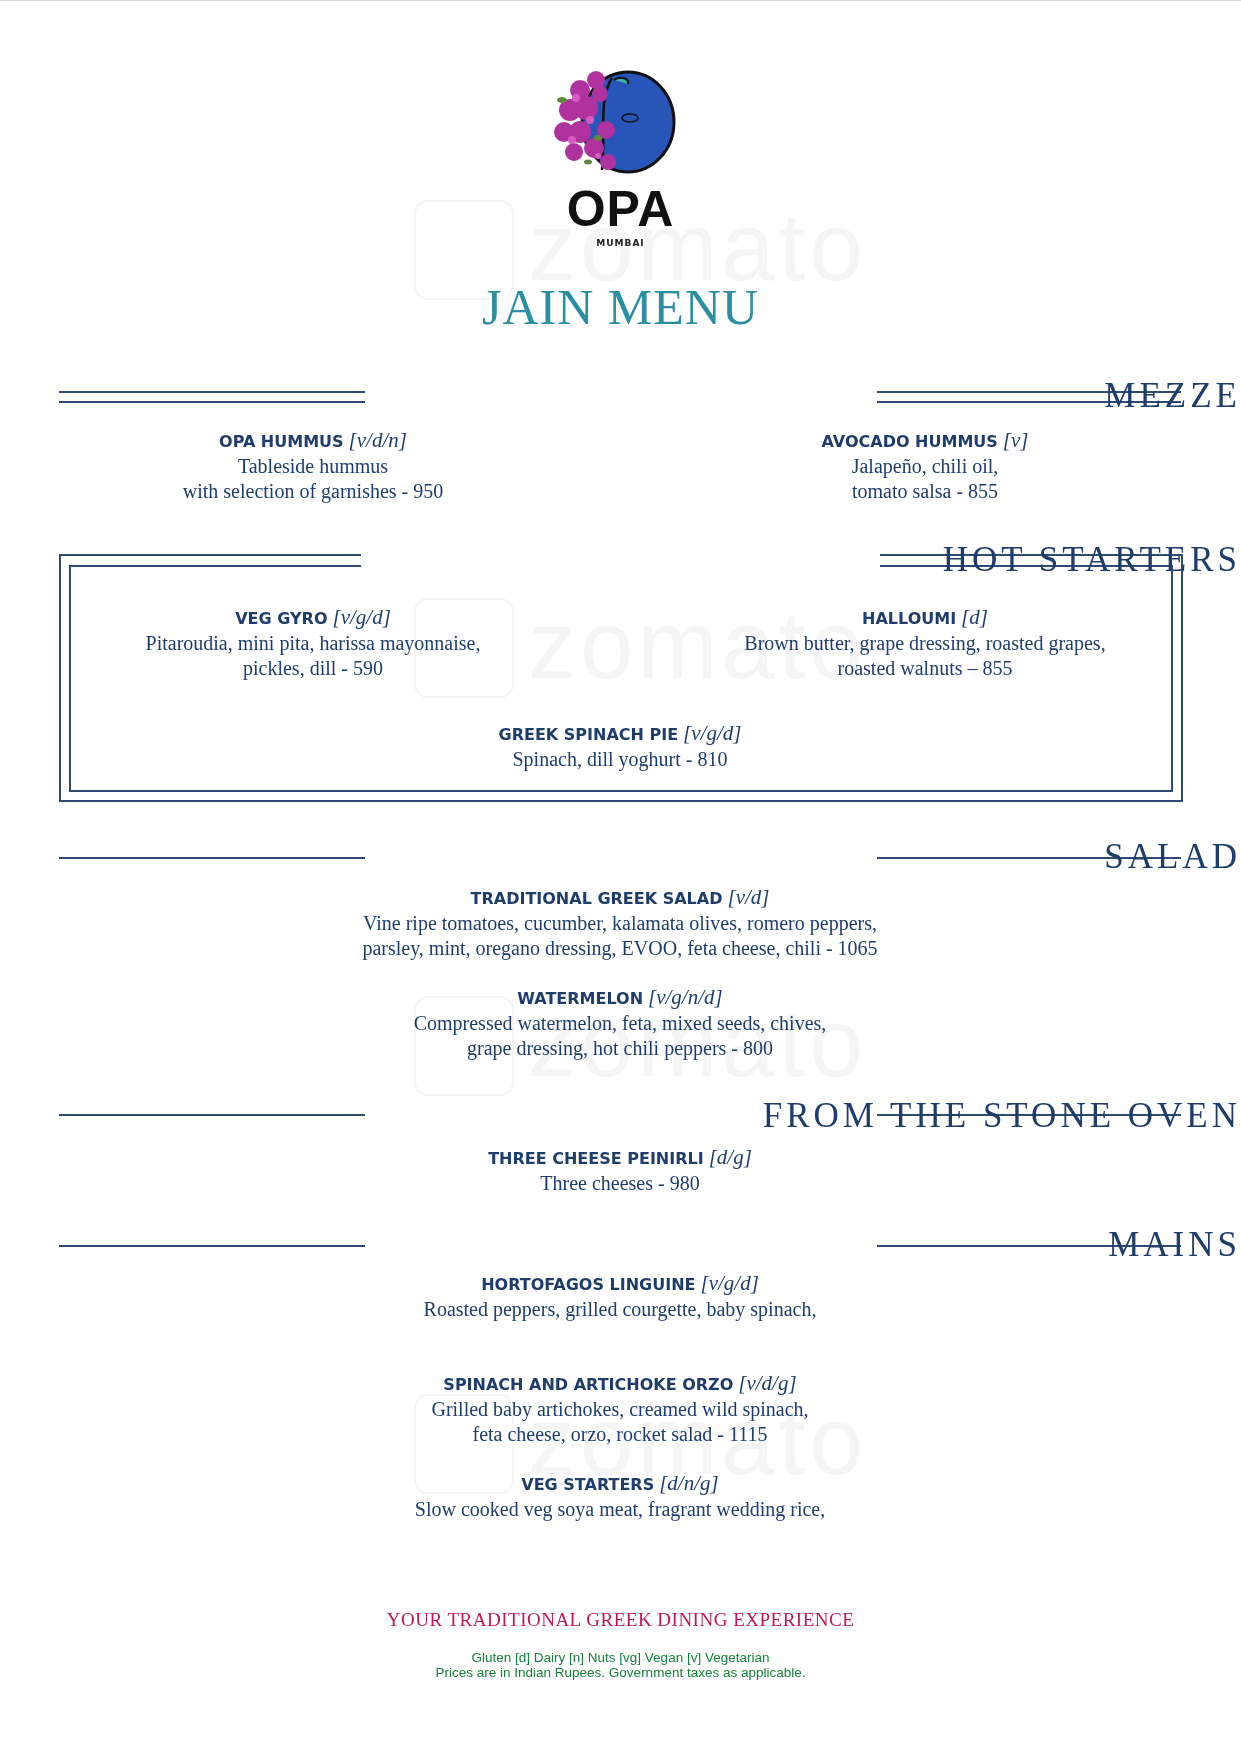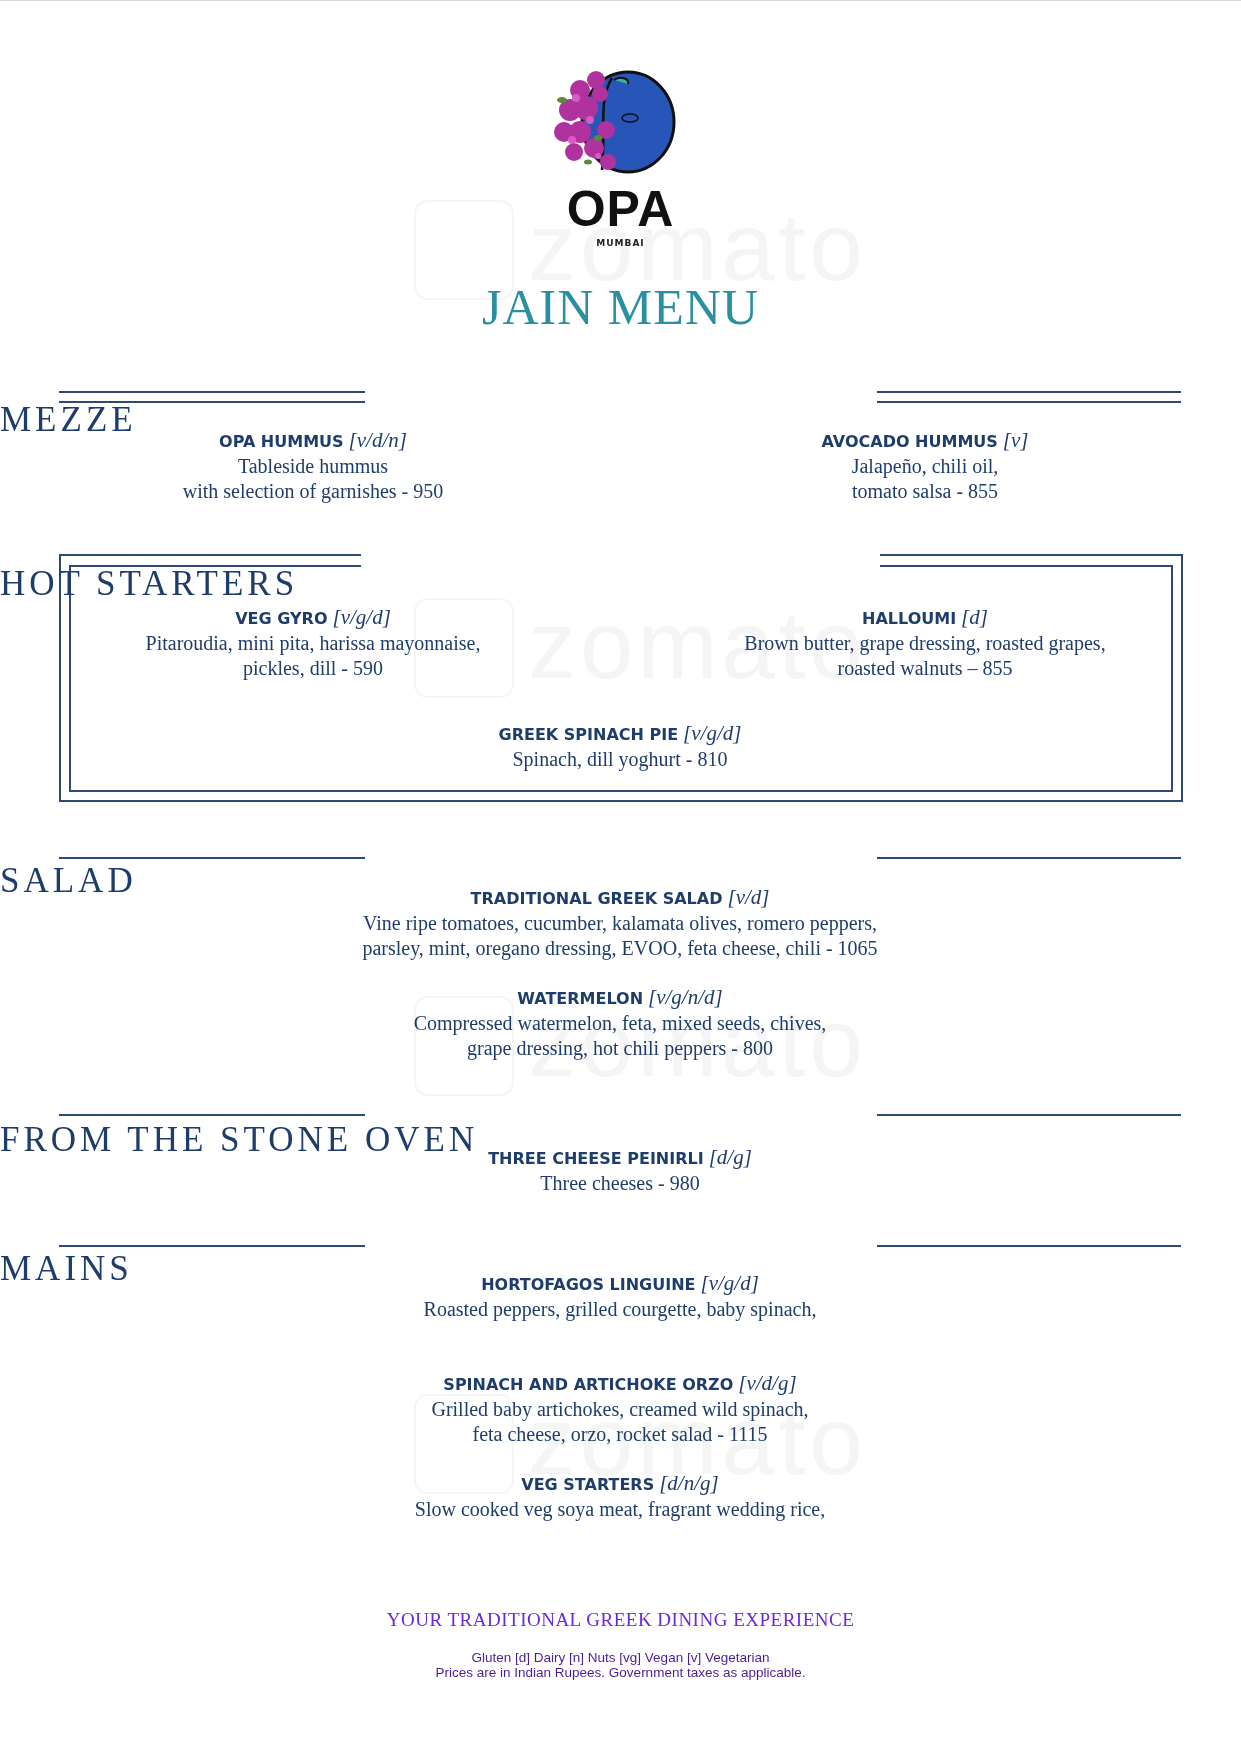--- a/index.html
+++ b/index.html
@@ -15,40 +15,40 @@
   .logo { position: absolute; left: 550px; top: 70px; width: 140px; height: 180px; }
   .logo-text { position: absolute; left: 0; width: 1241px; text-align: center; }
   .opa { top: 180px; font-family: "Liberation Sans", sans-serif; font-size: 50px; font-weight: 700;
          color: #111; letter-spacing: 1px; }
   .mumbai { top: 238px; font-family: "DejaVu Sans", sans-serif; font-size: 9px; font-weight: 700;
             letter-spacing: 1px; color: #222; }
 
   .title { position: absolute; left: 0; width: 1241px; top: 278px; text-align: center;
            font-family: "Liberation Serif", serif; font-size: 50px; color: #2a8fa0; letter-spacing: 1px; }
 
-  .heading { position: absolute; left: 0; width: 1241px; text-align: left;
-             font-family: "Liberation Serif", serif; font-size: 35px; letter-spacing: 4px; color: #1f3d6b; margin-top: 24px; }
+  .heading { position: absolute; left: 0; width: 1241px; text-align: right;
+             font-family: "Liberation Serif", serif; font-size: 35px; letter-spacing: 4px; color: #1f3d6b; }
 
   .hline { position: absolute; height: 2px; background: #2e4a72; }
 
   .item { position: absolute; text-align: center; font-family: "Liberation Serif", serif; font-size: 20px;
           line-height: 25px; color: #1f3d6b; }
   .item .name { font-family: "DejaVu Sans", sans-serif; font-weight: 700; font-size: 16px; color: #1f3d6b; letter-spacing: 0; }
   .item .tags { font-family: "Liberation Serif", serif; font-size: 21px; color: #1f3d6b; font-style: italic; }
   .item .desc { display: block; }
 
   .box-outer { position: absolute; left: 59px; top: 554px; width: 1120px; height: 246px;
                border: 2px solid #2e4a72; border-top: none; }
   .box-inner { position: absolute; left: 69px; top: 565px; width: 1100px; height: 225px;
                border: 2px solid #2e4a72; border-top: none; }
 
   .tagline { position: absolute; left: 0; width: 1241px; top: 1609px; text-align: center;
-             font-family: "Liberation Serif", serif; font-size: 19px; color: #6d28d9; letter-spacing: 0.5px; }
+             font-family: "Liberation Serif", serif; font-size: 19px; color: #be185d; letter-spacing: 0.5px; }
   .foot { position: absolute; left: 0; width: 1241px; text-align: center;
-          font-family: "Liberation Sans", sans-serif; font-size: 13.5px; color: #4c1d95; line-height: 15px; }
+          font-family: "Liberation Sans", sans-serif; font-size: 13.5px; color: #15803d; line-height: 15px; }
 </style>
 </head>
 <body>
 
 <div class="topline"></div>
 
 <div class="wm-box" style="left:414px; top:200px;"></div>
 <div class="watermark" style="left:528px; top:192px;">zomato</div>
 <div class="wm-box" style="left:414px; top:598px;"></div>
 <div class="watermark" style="left:528px; top:590px;">zomato</div>

